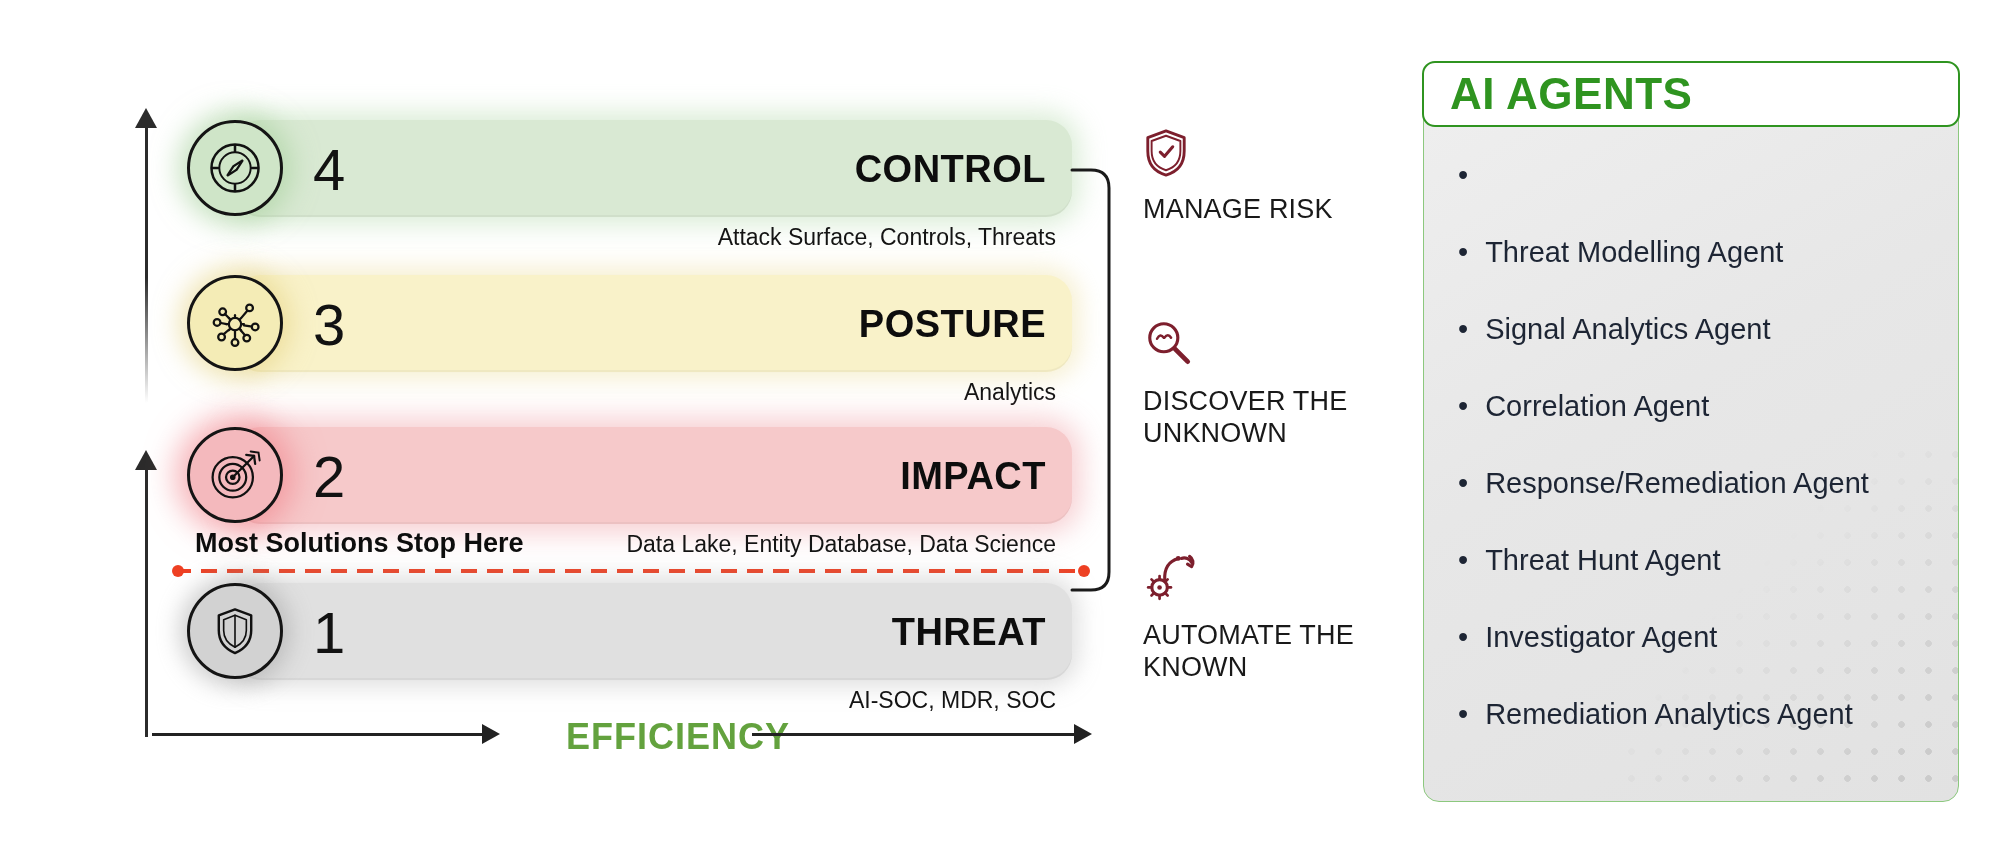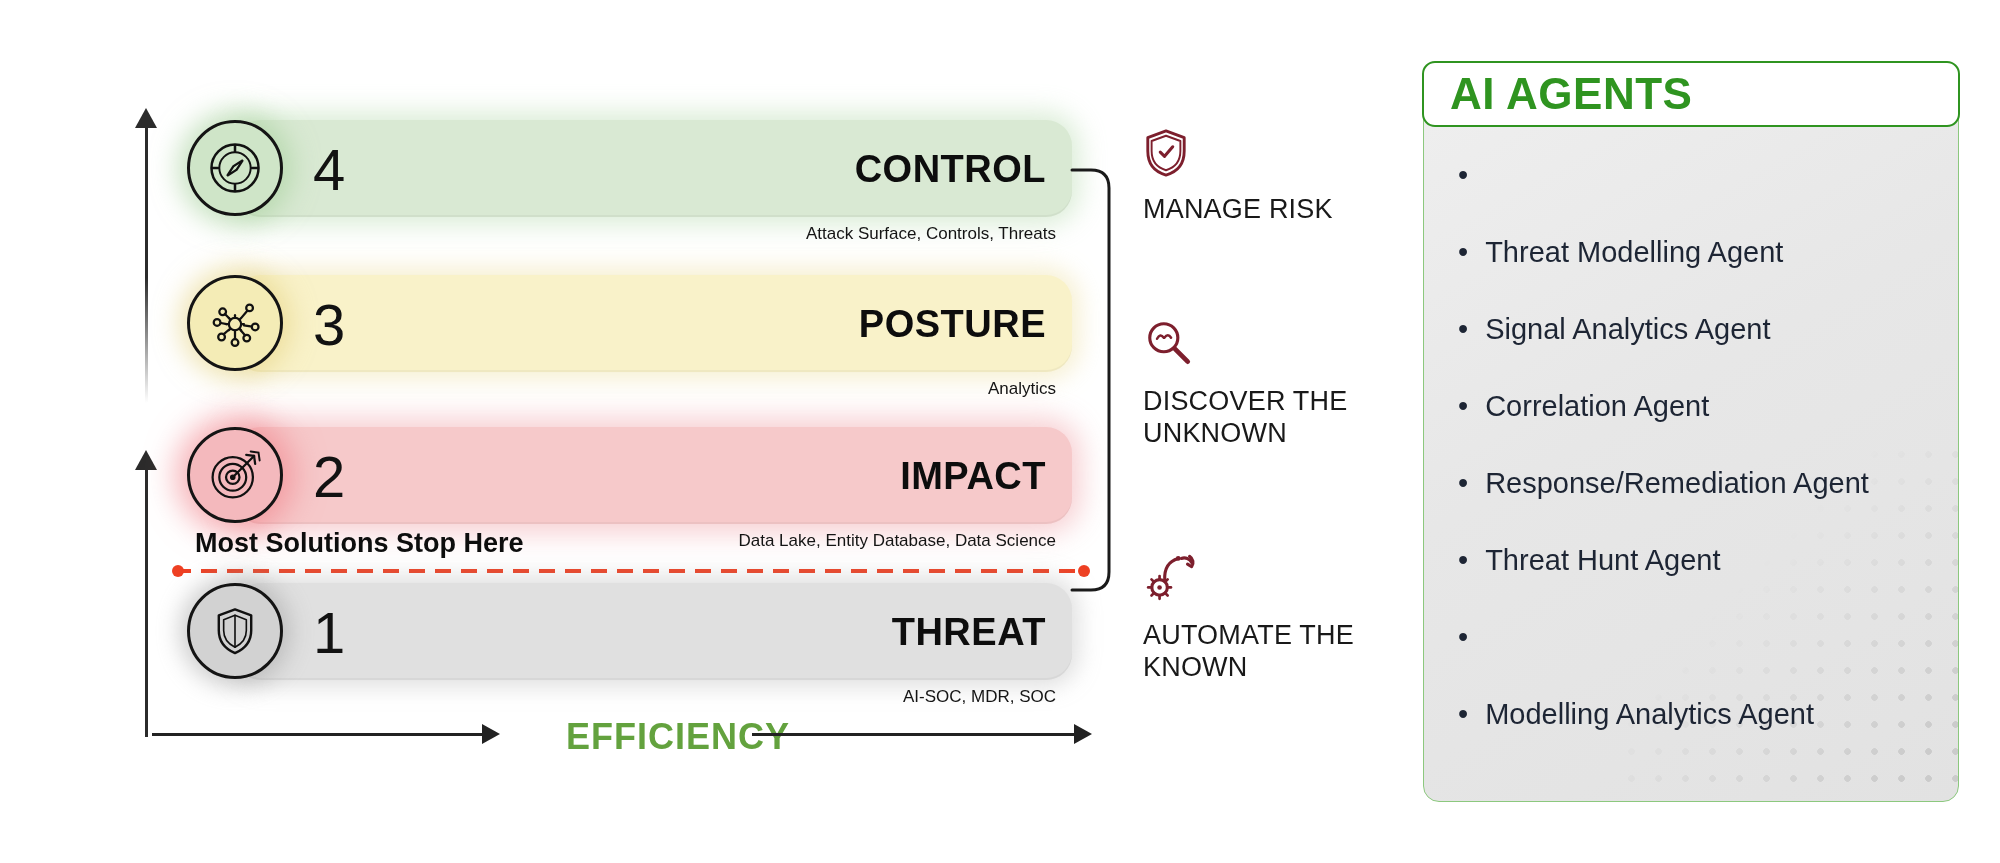--- a/index.html
+++ b/index.html
@@ -27,21 +27,21 @@
   .circle { position:absolute; left:-48px; top:0; width:96px; height:96px; border-radius:50%;
     border:3.5px solid #141414; display:flex; align-items:center; justify-content:center; }
   .l0 .circle { background:#cfe5c8; box-shadow:0 0 26px 10px rgba(160,205,150,0.55); }
   .l1 .circle { background:#f4ecb6; box-shadow:0 0 24px 9px rgba(228,208,120,0.50); }
   .l2 .circle { background:#f4b9bd; box-shadow:0 0 30px 12px rgba(240,120,130,0.55); }
   .l3 .circle { background:#d2d2d2; box-shadow:0 0 22px 8px rgba(150,150,150,0.45); }
   .num { position:absolute; left:78px; top:50%; transform:translateY(-50%);
     font-size:58px; font-weight:500; color:#121212; }
   .bar-label { position:absolute; right:26px; top:50%; transform:translateY(-50%);
     font-size:38px; font-weight:800; letter-spacing:0.5px; color:#0d0d0d; }
-  .sub { position:absolute; right:16px; top:104px; font-size:17px; color:#141414; white-space:nowrap; }
+  .sub { position:absolute; right:16px; top:104px; font-size:23px; color:#141414; white-space:nowrap; }
 
   
   .stop-here { position:absolute; left:195px; top:528px; font-size:27px; font-weight:800; color:#0d0d0d; }
   .divider { position:absolute; left:175px; top:569px; width:912px; height:4px;
     background:repeating-linear-gradient(90deg, #ee4023 0 16px, transparent 16px 26px); }
   .divider::before, .divider::after { content:""; position:absolute; top:-4px; width:12px; height:12px;
     border-radius:50%; background:#ee4023; }
   .divider::before { left:-3px; }
   .divider::after { right:-3px; }
 
@@ -264,21 +264,22 @@
       <li>
           <span class="blt">•</span>
           <span>Response/Remediation Agent</span>
         </li>
       <li>
           <span class="blt">•</span>
           <span>Threat Hunt Agent</span>
         </li>
       <li>
           <span class="blt">•</span>
-        </li>
-      <li>
-          <span class="blt">•</span>
-          <span>Modelling Analytics Agent</span>
+          <span>Investigator Agent</span>
+        </li>
+      <li>
+          <span class="blt">•</span>
+          <span>Remediation Analytics Agent</span>
         </li>
     </ul>
   </div>
 
 </div>
 
 </body></html>

